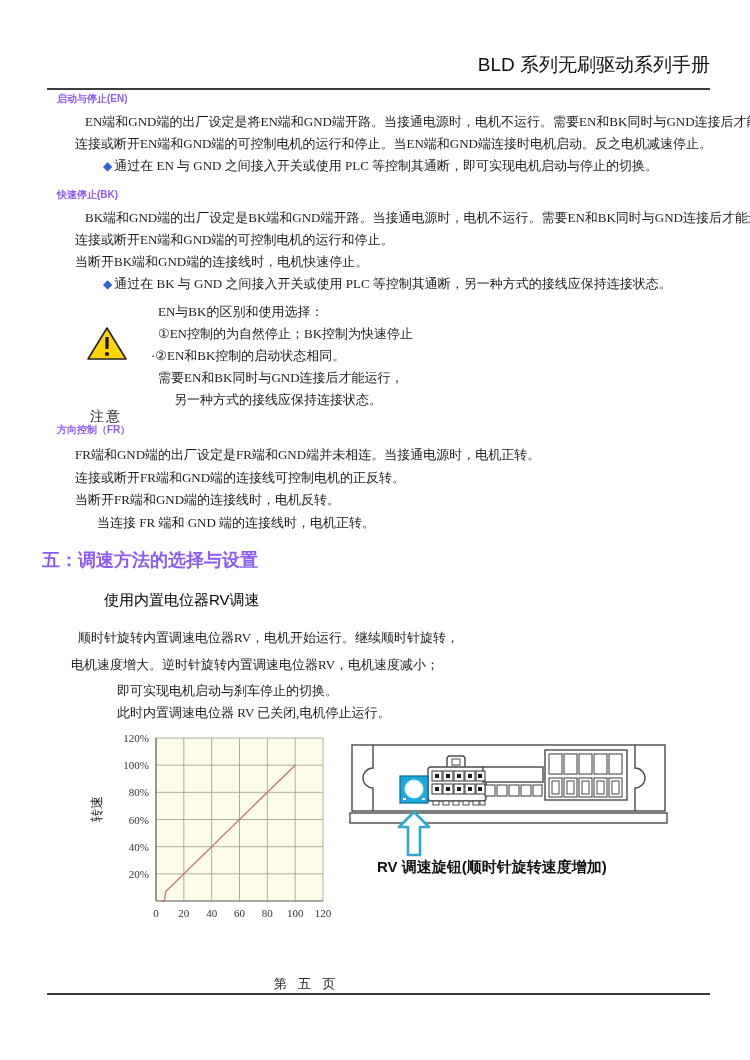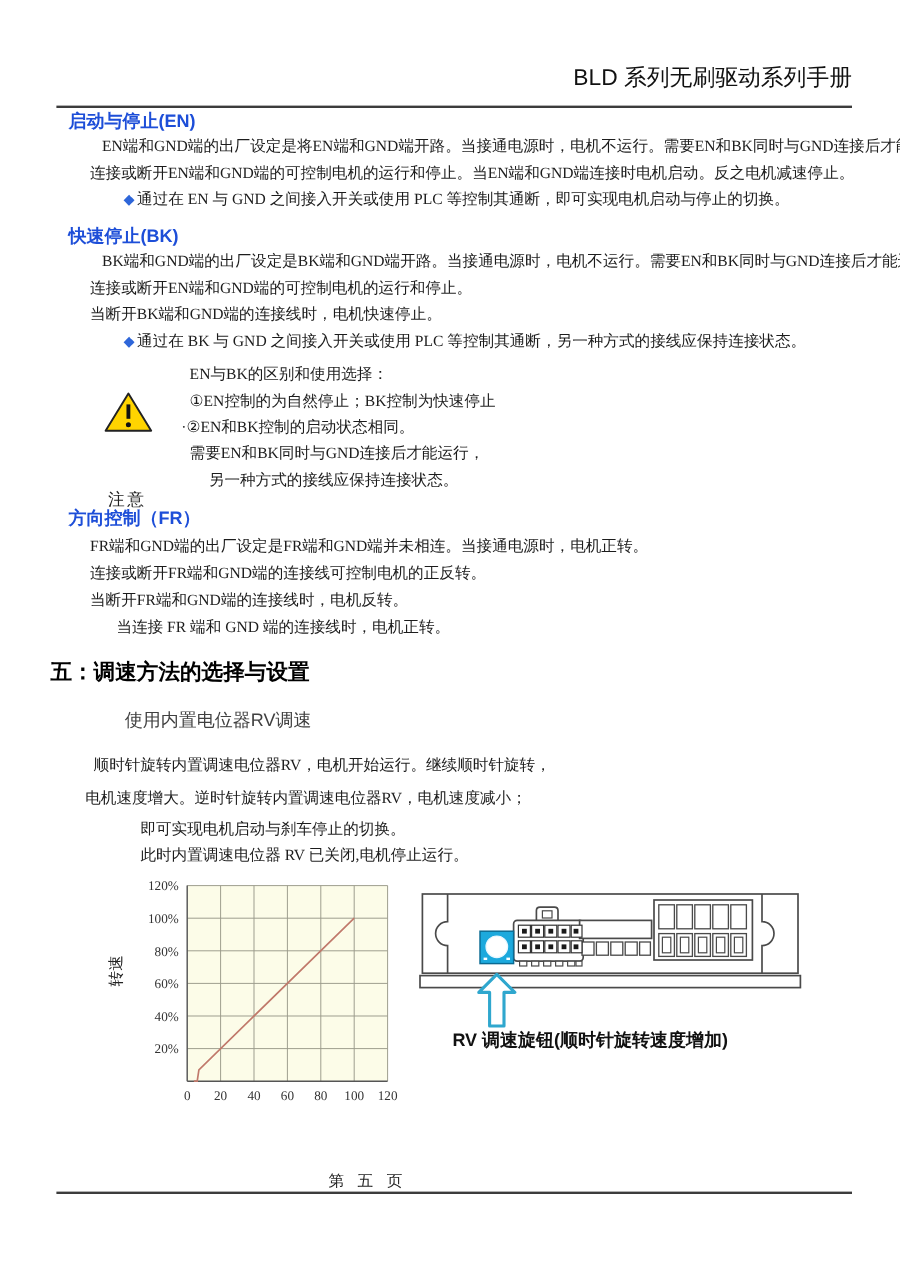--- a/index.html
+++ b/index.html
@@ -2,25 +2,25 @@
 <html><head>
 <meta charset="utf-8">
 <style>
   html,body{margin:0;padding:0;}
   body{width:750px;height:1060px;background:#ffffff;position:relative;overflow:hidden;
        font-family:"Liberation Serif", serif;color:#1c1c1c;}
   .abs{position:absolute;white-space:nowrap;}
   .rule{position:absolute;left:47px;width:663px;border-top:2px solid #3c3c3c;height:0;}
   .doc-title{position:absolute;right:40px;top:52px;font-family:"Liberation Sans",sans-serif;
        font-size:19px;font-weight:500;color:#111;}
-  .sec-head{font-family:"Liberation Sans",sans-serif;font-weight:bold;font-size:15px;color:#1d4ed8;}
+  .sec-head{font-family:"Liberation Sans",sans-serif;font-weight:bold;font-size:10px;color:#8b5cf6;}
   .line{font-size:13px;color:#1c1c1c;}
   .bullet{color:#2E66D9;font-size:12px;margin-right:2px;}
-  .big-head{font-family:"Liberation Sans",sans-serif;font-weight:bold;font-size:18px;color:#000000;}
-  .blue-sub{font-family:"Liberation Sans",sans-serif;font-size:15px;color:#404040;}
+  .big-head{font-family:"Liberation Sans",sans-serif;font-weight:bold;font-size:18px;color:#8b5cf6;}
+  .blue-sub{font-family:"Liberation Sans",sans-serif;font-size:15px;color:#000000;}
   .note-label{font-size:14px;color:#222;letter-spacing:2px;margin-top:48px;}
   .caption{font-family:"Liberation Sans",sans-serif;font-weight:bold;font-size:15px;color:#111;}
   .footer-page{position:absolute;left:0;width:613px;text-align:center;top:975px;
        font-size:13px;letter-spacing:4px;color:#222;}
   .ylab{position:absolute;left:84px;top:800px;font-size:13px;color:#222;
        transform:rotate(-90deg);transform-origin:center;}
   svg text.tick{font-family:"Liberation Serif",serif;font-size:11px;fill:#333;}
 </style>
 </head>
 <body>

